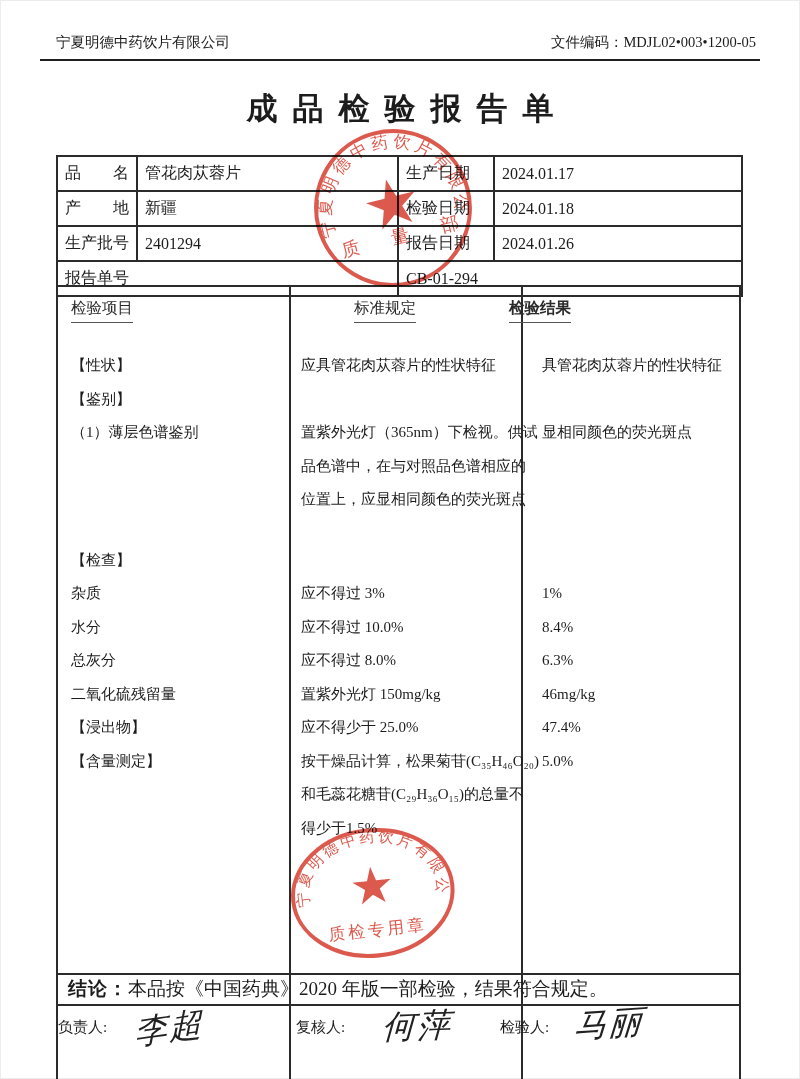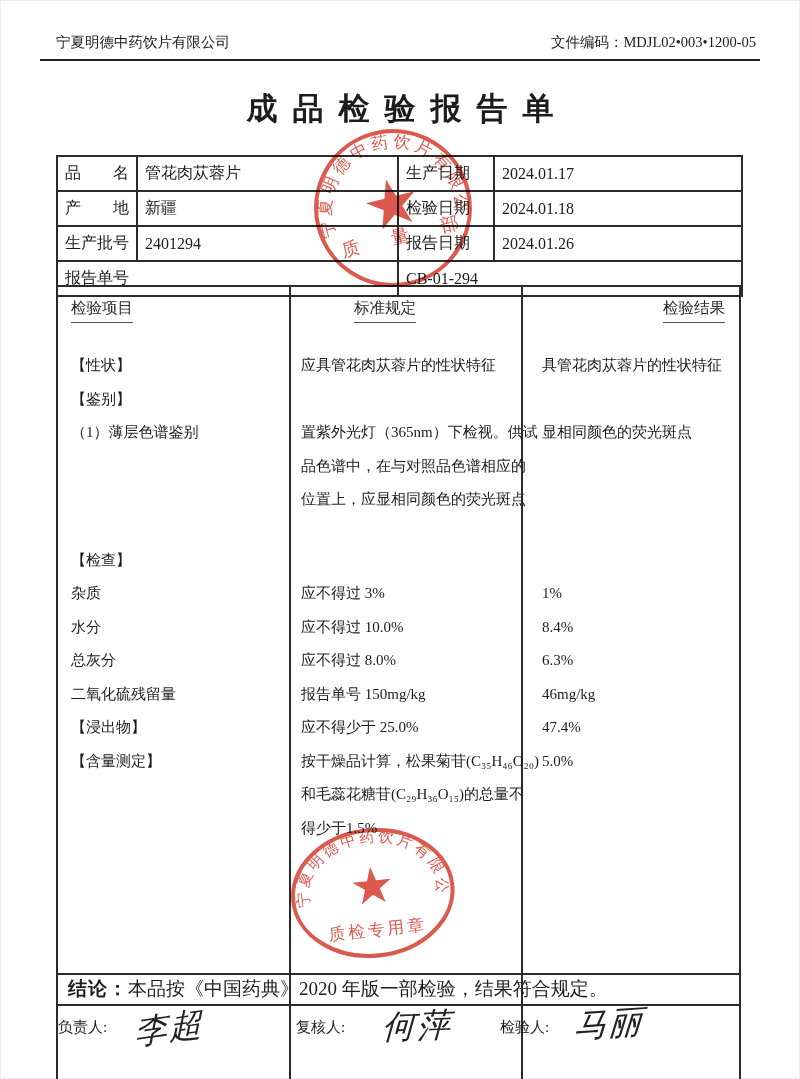--- a/index.html
+++ b/index.html
@@ -16,21 +16,21 @@
   
   table.info-table{position:absolute;left:56px;top:155px;width:685px;border-collapse:collapse;table-layout:fixed;font-size:16px;padding-left:24px;}
   table.info-table td{border:2px solid #2b2b2b;height:33px;padding:0 0 0 7px;vertical-align:middle;overflow:hidden;}
   
   .main-table{position:absolute;left:56px;top:285px;width:685px;height:866px;border:2px solid #2b2b2b;box-sizing:border-box;font-size:15px;}
   .vline{position:absolute;top:0;bottom:0;width:2px;background:#2b2b2b;}
   .v1{left:231px}.v2{left:463px}
   .mt-header{display:flex;padding-top:11px;font-size:15.5px;color:#2a2a2a;}
   .mt-header .h1{width:233px;box-sizing:border-box;padding-left:13px;}
   .mt-header .h2{width:232px;text-align:center;}
-  .mt-header .h3{flex:1;text-align:right;}
+  .mt-header .h3{flex:1;text-align:left;font-weight:bold;}
   .mt-header .u{border-bottom:1px solid #555;padding-bottom:3px;display:inline-block;}
   .mt-header .h2 .u{position:relative;left:-22px;}
   .mt-header .h3 .u{position:relative;left:-14px;}
   .mt-body{position:absolute;top:62px;left:0;right:0;line-height:33.5px;}
   .irow{display:flex;align-items:flex-start;}
   .irow .c1{width:233px;box-sizing:border-box;padding-left:13px;white-space:nowrap;}
   .irow .c2{width:232px;box-sizing:border-box;padding-left:10px;}
   .irow .c2 div{white-space:nowrap;}
   .irow .c3{flex:1;box-sizing:border-box;padding-left:19px;white-space:nowrap;}
   .spacer{height:27px;}
@@ -152,21 +152,21 @@
         <div class="irow">
           <div class="c1">总灰分</div>
           <div class="c2">
             <div>应不得过 8.0%</div>
           </div>
           <div class="c3">6.3%</div>
         </div>
         <div class="irow">
           <div class="c1">二氧化硫残留量</div>
           <div class="c2">
-            <div>报告单号 150mg/kg</div>
+            <div>置紫外光灯 150mg/kg</div>
           </div>
           <div class="c3">46mg/kg</div>
         </div>
         <div class="irow">
           <div class="c1">【浸出物】</div>
           <div class="c2">
             <div>应不得少于 25.0%</div>
           </div>
           <div class="c3">47.4%</div>
         </div>

